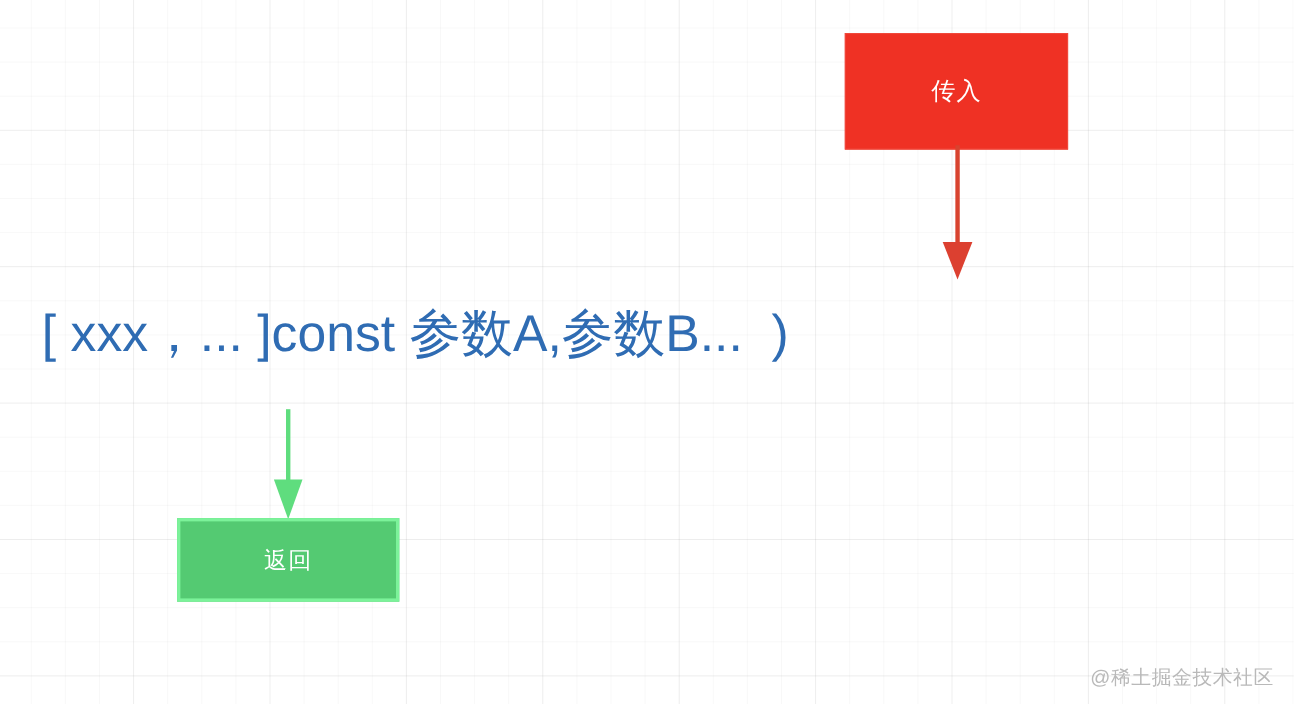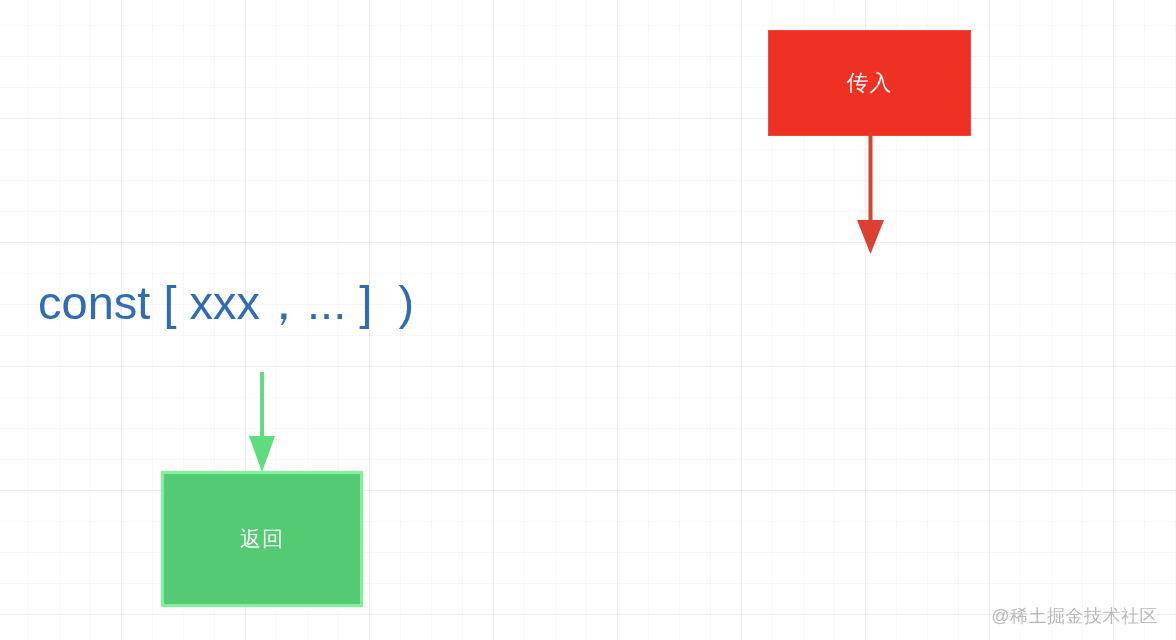--- a/index.html
+++ b/index.html
@@ -50,21 +50,21 @@
     height: 106px;
     background: #ef3124;
     border: 1px solid #f0483b;
     font-size: 22px;
   }
 
   #box-return {
     left: 161px;
     top: 471px;
     width: 202px;
-    height: 136px;
+    height: 76px;
     background: #54ca72;
     border: 3px solid #7cf29a;
     font-size: 21px;
   }
 
   
   .arrow-svg {
     position: absolute;
     overflow: visible;
   }
@@ -116,22 +116,23 @@
   <div class="node-box" id="box-input">
     <span>传入</span>
   </div>
 
   <svg class="arrow-svg" id="arrow-input" viewBox="0 0 44 124">
     <line x1="20.5" y1="0" x2="20.5" y2="92" stroke="#d8432f" stroke-width="4"></line>
     <polygon points="20.5,122 7,88 34,88" fill="#dc4030"></polygon>
   </svg>
 
   <div id="code-line">
+    <span>[ xxx，... ]</span>
     <span>const </span>
-    <span>[ xxx，... ]</span>
+    <span>参数A,参数B...</span>
     <span>  )</span>
   </div>
 
   <svg class="arrow-svg" id="arrow-return" viewBox="0 0 44 104">
     <line x1="22" y1="0" x2="22" y2="70" stroke="#5fdd7e" stroke-width="4"></line>
     <polygon points="22,100 9,64 35,64" fill="#5fdd7e"></polygon>
   </svg>
 
   <div class="node-box" id="box-return">
     <span>返回</span>

